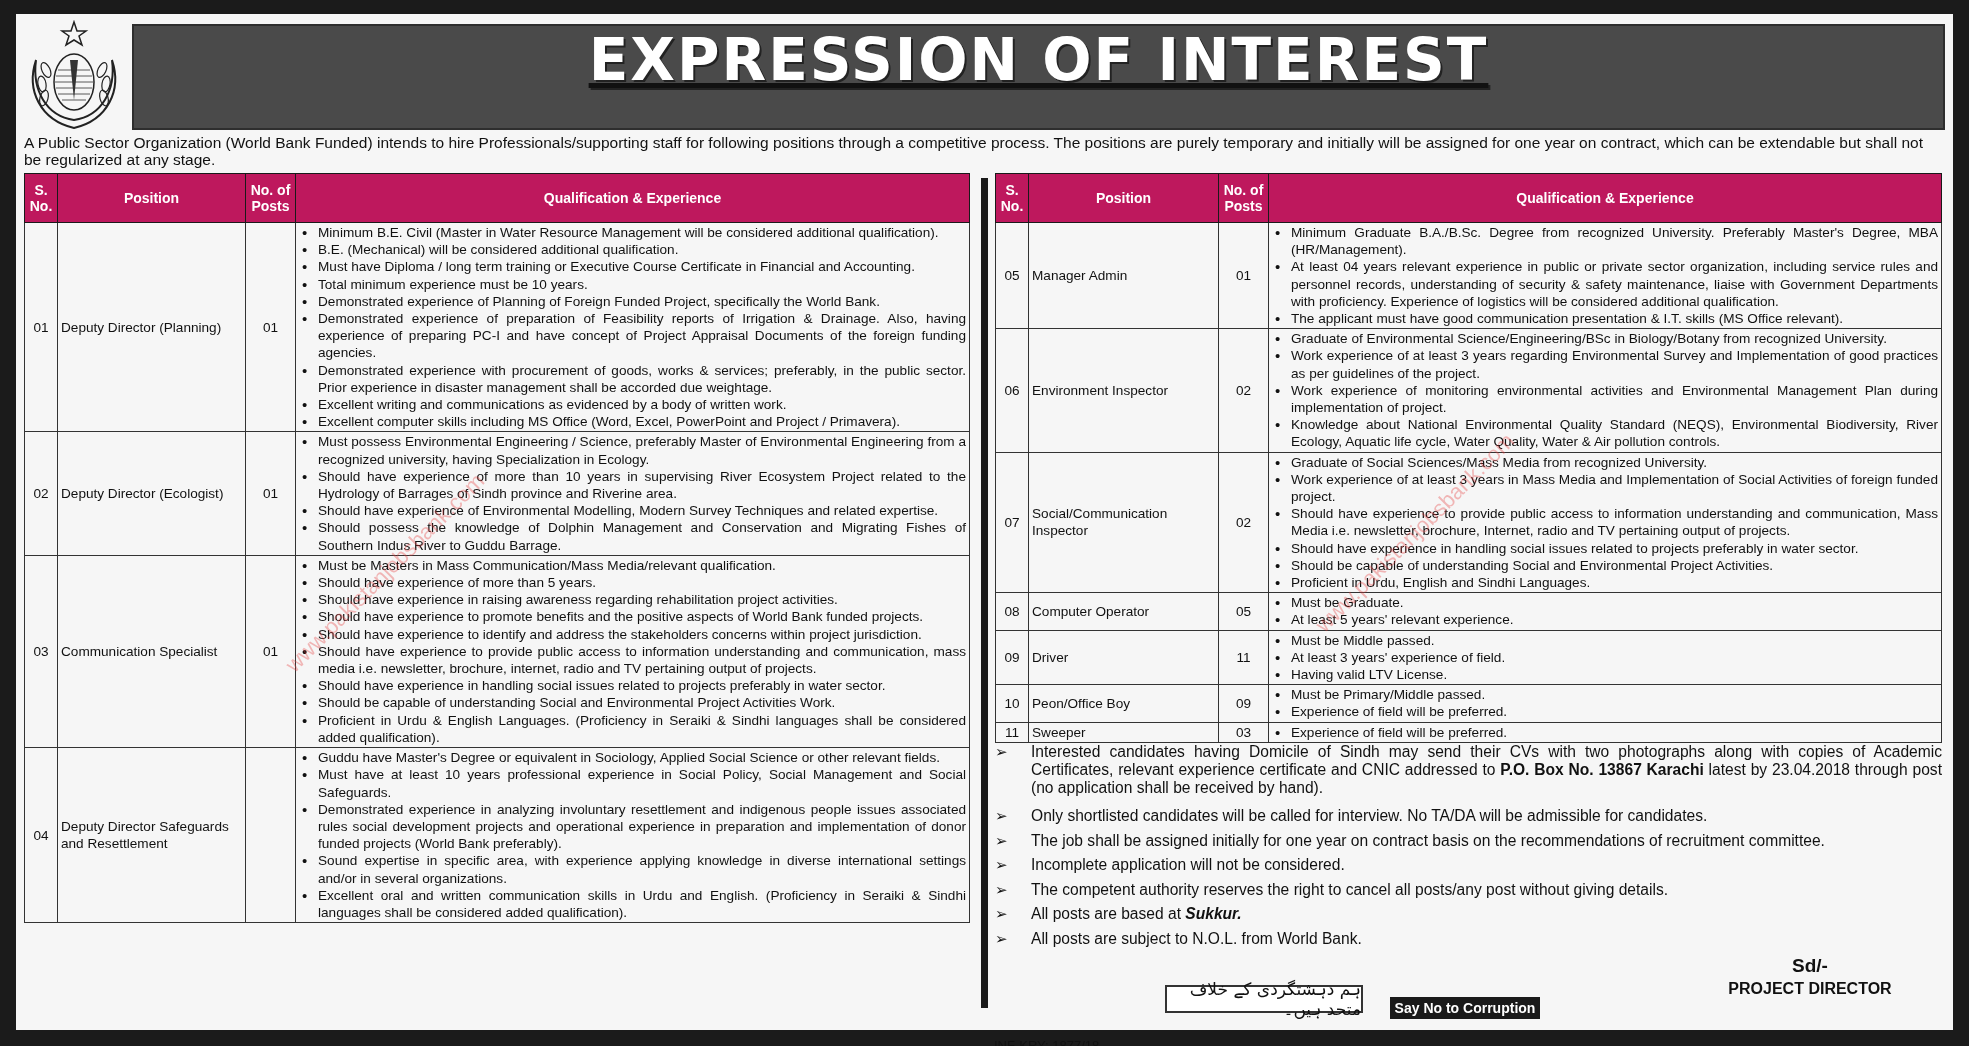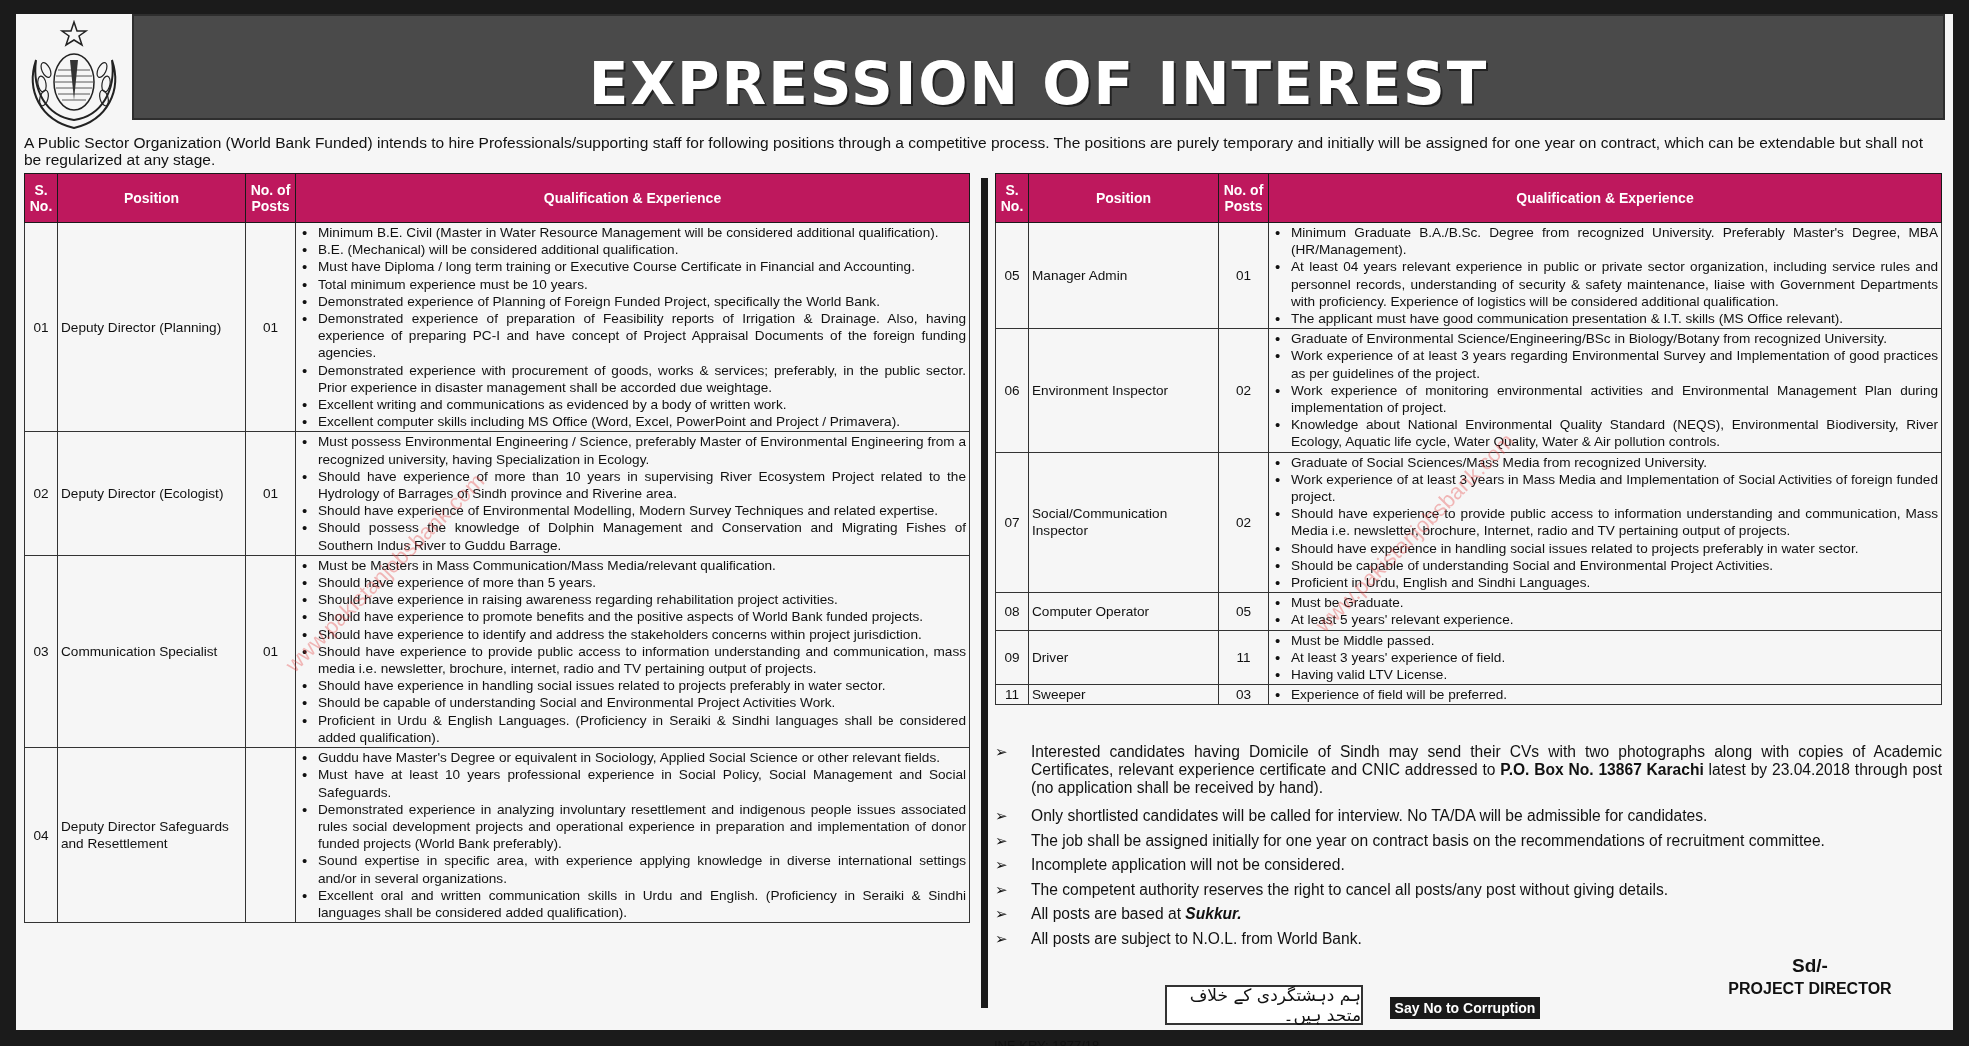--- a/index.html
+++ b/index.html
@@ -1,38 +1,38 @@
 <!DOCTYPE html>
 <html><head>
 <meta charset="utf-8">
 <style>
   * { box-sizing: border-box; margin: 0; padding: 0; }
   html, body { width: 1969px; height: 1046px; background: #1b1b1b; overflow: hidden; }
   body { font-family: "Liberation Sans", sans-serif; color: #111; position: relative; }
   .paper { position: absolute; left: 16px; top: 14px; width: 1937px; height: 1016px; background: #f6f6f6; }
   .logo { position: absolute; left: 22px; top: 20px; width: 104px; height: 112px; }
-  .banner { position: absolute; left: 132px; top: 14px; width: 1813px; height: 106px; background: #4a4a4a; border: 2px solid #2e2e2e; display: flex; align-items: flex-end; justify-content: center; }
+  .banner { position: absolute; left: 132px; top: 24px; width: 1813px; height: 106px; background: #4a4a4a; border: 2px solid #2e2e2e; display: flex; align-items: flex-start; justify-content: center; text-decoration: underline; }
   .banner h1 { font-family: "DejaVu Sans", sans-serif; font-weight: bold; font-size: 58px; color: #fff; letter-spacing: 2px; text-shadow: 2px 2px 0 #222; }
   .intro { position: absolute; left: 24px; top: 134px; width: 1920px; font-size: 15.5px; line-height: 17px; }
   .table { position: absolute; border-collapse: collapse; font-size: 13.6px; line-height: 17.2px; table-layout: fixed; }
   .table th { background: #be185d; color: #fff; font-weight: bold; font-size: 14px; line-height: 16px; padding: 8px 2px; border: 1px solid #1a1a1a; }
   .table td { border: 1.5px solid #333; vertical-align: middle; padding: 1px 3px; background: #f6f6f6; }
   .table td.sno, .table td.posts { text-align: center; }
   .table td.qual { text-align: justify; padding: 1px 3px 1px 4px; }
   ul.bul { list-style: none; }
   ul.bul li { position: relative; padding-left: 18px; text-align: justify; }
   ul.bul li::before { content: "\2022"; position: absolute; left: 2px; top: 0; font-size: 15px; }
   #tbl-left { left: 24px; top: 173px; width: 946px; }
   #tbl-right { left: 995px; top: 173px; width: 947px; }
   .divider { position: absolute; left: 981px; top: 178px; width: 7px; height: 830px; background: #1a1a1a; }
   .notes { position: absolute; left: 995px; top: 743px; width: 947px; font-size: 15.6px; line-height: 18px; }
   .notes .note { position: relative; padding-left: 36px; margin-bottom: 6.5px; text-align: justify; }
   .notes .note .arrow { position: absolute; left: 0; top: 0; font-size: 15px; }
   .ref { position: absolute; left: 994px; top: 994px; font-size: 13px; margin-top: 44px; }
-  .urdu-box { position: absolute; left: 1165px; top: 985px; width: 198px; height: 40px; border: 2px solid #333; background: #fff; display: flex; align-items: center; justify-content: center; font-family: "DejaVu Sans", sans-serif; font-size: 17px; direction: rtl; }
+  .urdu-box { position: absolute; left: 1165px; top: 985px; width: 198px; height: 28px; border: 2px solid #333; background: #fff; display: flex; align-items: center; justify-content: center; font-family: "DejaVu Sans", sans-serif; font-size: 17px; direction: rtl; }
   .say-no { position: absolute; left: 1390px; top: 997px; width: 150px; height: 22px; background: #1a1a1a; color: #fff; font-weight: bold; font-size: 14px; display: flex; align-items: center; justify-content: center; text-align: center; }
   .sign { position: absolute; left: 1690px; top: 955px; width: 240px; text-align: center; font-weight: bold; }
   .sign .sd { font-size: 19px; line-height: 22px; }
   .sign .pd { font-size: 16px; line-height: 24px; }
   .watermark { position: absolute; color: rgba(230,60,60,0.35); font-size: 22px; transform: rotate(-45deg); pointer-events: none; white-space: nowrap; }
 </style>
 </head>
 <body>
 
 <div class="paper"></div>
@@ -225,20 +225,31 @@
         <td class="posts">11</td>
         <td class="qual">
           <ul class="bul">
             <li>Must be Middle passed.</li>
             <li>At least 3 years' experience of field.</li>
             <li>Having valid LTV License.</li>
           </ul>
         </td>
       </tr>
       <tr>
+        <td class="sno">10</td>
+        <td class="pos">Peon/Office Boy</td>
+        <td class="posts">09</td>
+        <td class="qual">
+          <ul class="bul">
+            <li>Must be Primary/Middle passed.</li>
+            <li>Experience of field will be preferred.</li>
+          </ul>
+        </td>
+      </tr>
+      <tr>
         <td class="sno">11</td>
         <td class="pos">Sweeper</td>
         <td class="posts">03</td>
         <td class="qual">
           <ul class="bul">
             <li>Experience of field will be preferred.</li>
           </ul>
         </td>
       </tr>
     </tbody>

